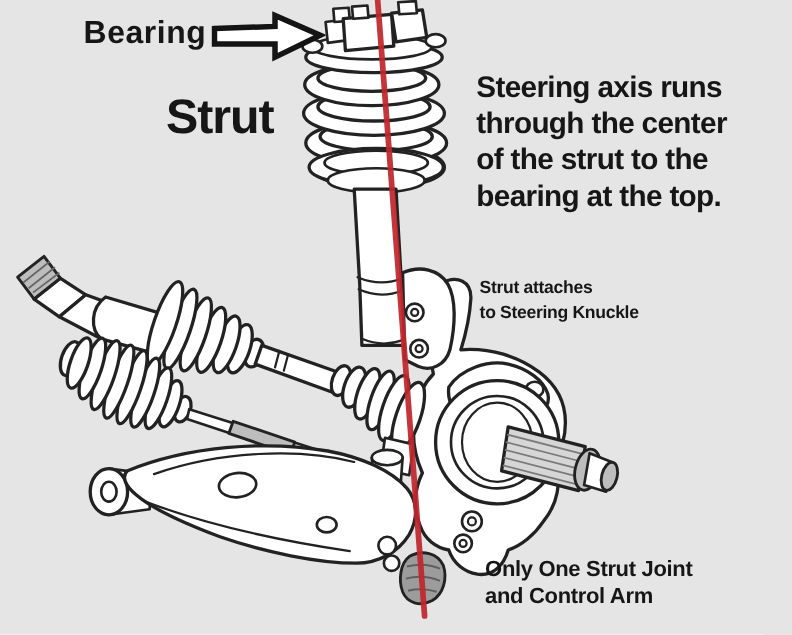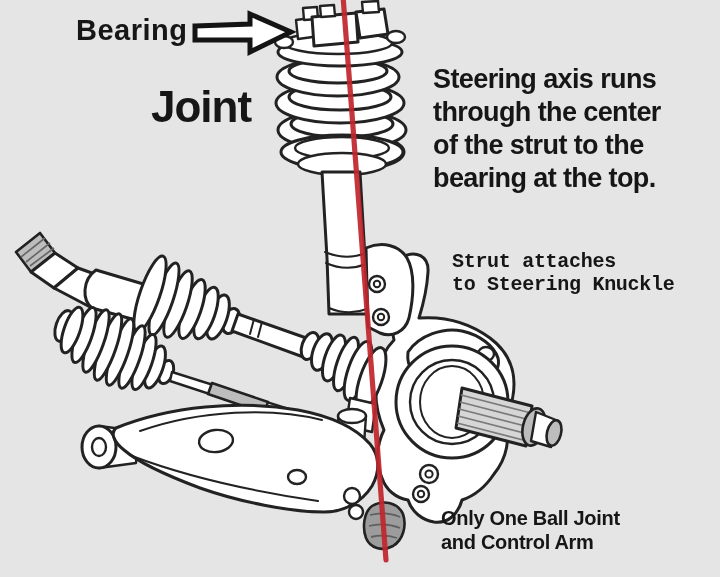--- a/index.html
+++ b/index.html
@@ -8,21 +8,21 @@
     font-family:"Liberation Sans",sans-serif;overflow:hidden;
   }
   .art{position:absolute;left:0;top:0;}
   .lbl{
     position:absolute;color:#161616;font-weight:bold;
     white-space:pre-line;
   }
   .lbl-bearing{left:76px;top:14px;font-size:29px;letter-spacing:.5px;}
   .lbl-strut{left:151px;top:82px;font-size:44px;letter-spacing:-1px;}
   .lbl-note{left:433px;top:63px;font-size:27px;line-height:33px;letter-spacing:-.6px;width:300px;}
-  .lbl-knuckle{left:452px;top:250px;font-size:20px;line-height:23px;letter-spacing:-.3px;font-family:Liberation Mono, monospace;}
+  .lbl-knuckle{left:436px;top:250px;font-size:16px;line-height:23px;letter-spacing:-.3px;}
   .lbl-balljoint{left:441px;top:506px;font-size:20px;line-height:24px;letter-spacing:-.3px;}
   .arrow-svg{position:absolute;left:192px;top:10px;}
   .lnt{fill:none;stroke:#222;stroke-width:2;stroke-linecap:round;stroke-linejoin:round;}
   .wf{fill:#ffffff;stroke:#222;stroke-width:3;stroke-linejoin:round;}
   .wf2{fill:#ffffff;stroke:#222;stroke-width:2.4;stroke-linejoin:round;}
   .gf{fill:#bdbdbd;stroke:#222;stroke-width:2.6;stroke-linejoin:round;}
   .df{fill:#9c9c9c;stroke:#222;stroke-width:2.6;stroke-linejoin:round;}
 </style>
 </head>
 <body>
@@ -209,26 +209,26 @@
 
     <path d="M343,-4 L386,560" stroke="#c0272d" stroke-width="5.2" stroke-linecap="round" fill="none" opacity="0.93"></path>
   </svg>
 
   <div class="lbl lbl-bearing">Bearing</div>
 
   <svg class="arrow-svg" width="104" height="48" viewBox="0 0 104 48">
     <polygon points="3,16 58,14 58,4 99,22 58,42 58,30 3,30" fill="#ffffff" stroke="#141414" stroke-width="5" stroke-linejoin="miter"></polygon>
   </svg>
 
-  <div class="lbl lbl-strut">Joint</div>
+  <div class="lbl lbl-strut">Strut</div>
 
   <div class="lbl lbl-note">Steering axis runs
 through the center
 of the strut to the
 bearing at the top.</div>
 
   <div class="lbl lbl-knuckle">Strut attaches
 to Steering Knuckle</div>
 
-  <div class="lbl lbl-balljoint">Only One Ball Joint
+  <div class="lbl lbl-balljoint">Only One Strut Joint
 and Control Arm</div>
 
 </div>
 
 </body></html>

